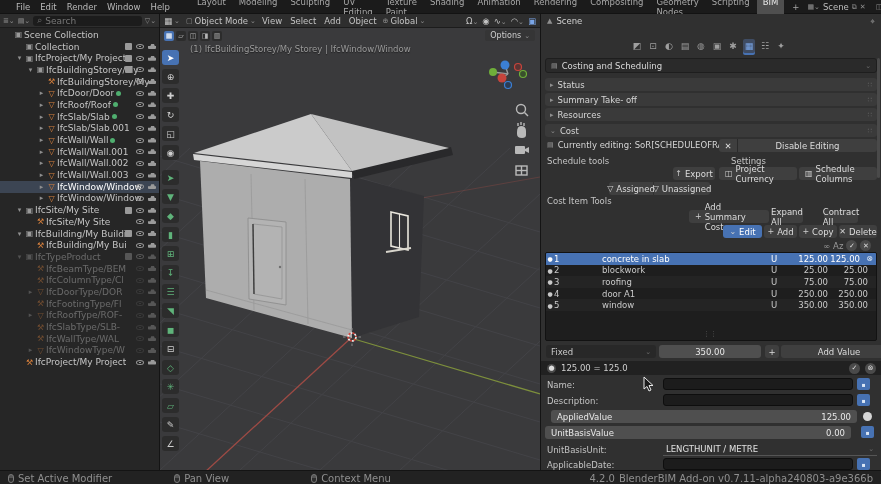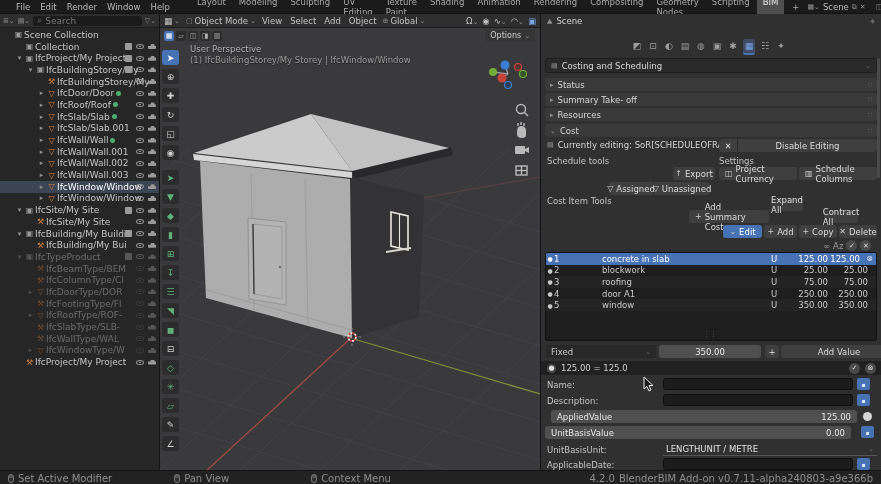--- a/index.html
+++ b/index.html
@@ -480,21 +480,20 @@
       <span class="minibox">▱</span>
       <span class="minibox">◫</span>
       <span class="minibox">◨</span>
       <span class="minibox">▥</span>
     </div>
     <div id="vp-options">
       <span>Options</span>
         <span class="mini">⌄</span>
     </div>
     <div id="vp-overlay">
-      <div>User Perspective</div>
       <div class="l2">(1) IfcBuildingStorey/My Storey | IfcWindow/Window</div>
     </div>
 
     <div class="toolcol" id="tools">
         <span class="tool active">➤</span>
         <span class="tool">⊕</span>
         <span class="tool">✚</span>
         <span class="tool">↻</span>
         <span class="tool">◱</span>
         <span class="tool">◉</span>
@@ -604,21 +603,21 @@
     <div class="abs flex" style="left:6px;top:126px;gap:4px">
       <span class="mini">▤</span>
       <span style="color:#d5d5d5">Currently editing: SoR[SCHEDULEOFRATES]</span>
     </div>
     <div class="abs flex" style="left:178px;top:125px;width:158px">
       <span class="btn" style="border-radius:3px 0 0 3px;width:18px;padding:0">✕</span>
       <span class="btn" style="border-radius:0 3px 3px 0;flex:1;border-left:1px solid #2a2a2a">Disable Editing</span>
     </div>
 
     <span class="abs lbl" style="left:6px;top:142px">Schedule tools</span>
-    <span class="abs lbl" style="left:178px;top:142px">Settings</span>
+    <span class="abs lbl" style="left:190px;top:142px">Settings</span>
 
     <div class="abs btn" style="left:132px;top:153px;width:42px">
         <span class="pre">↑</span>
         <span>Export</span>
       </div>
     <div class="abs btn" style="left:178px;top:153px;width:78px">
         <span class="pre">◫</span>
         <span>Project Currency</span>
       </div>
     <div class="abs btn" style="left:258px;top:153px;width:78px">
@@ -634,21 +633,21 @@
         <span class="pre">▽</span>
         <span>Unassigned</span>
       </div>
 
     <span class="abs lbl" style="left:6px;top:182px">Cost Item Tools</span>
 
     <div class="abs btn" style="left:148px;top:196px;width:80px">
         <span class="pre">+</span>
         <span>Add Summary Cost</span>
       </div>
-    <div class="abs btn" style="left:230px;top:184px;width:32px">
+    <div class="abs btn" style="left:230px;top:196px;width:32px">
         <span>Expand All</span>
       </div>
     <div class="abs btn" style="left:283px;top:196px;width:34px">
         <span>Contract All</span>
       </div>
 
     <div class="abs btn blue" style="left:182px;top:211px;width:39px">
         <span class="pre">⌄</span>
         <span>Edit</span>
       </div>

